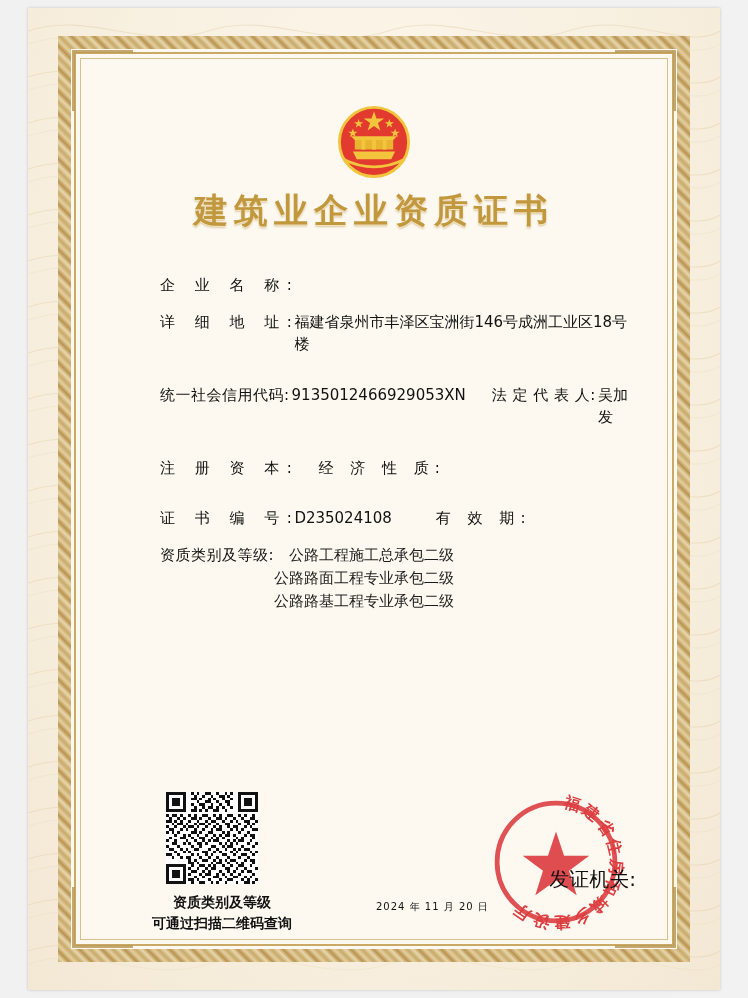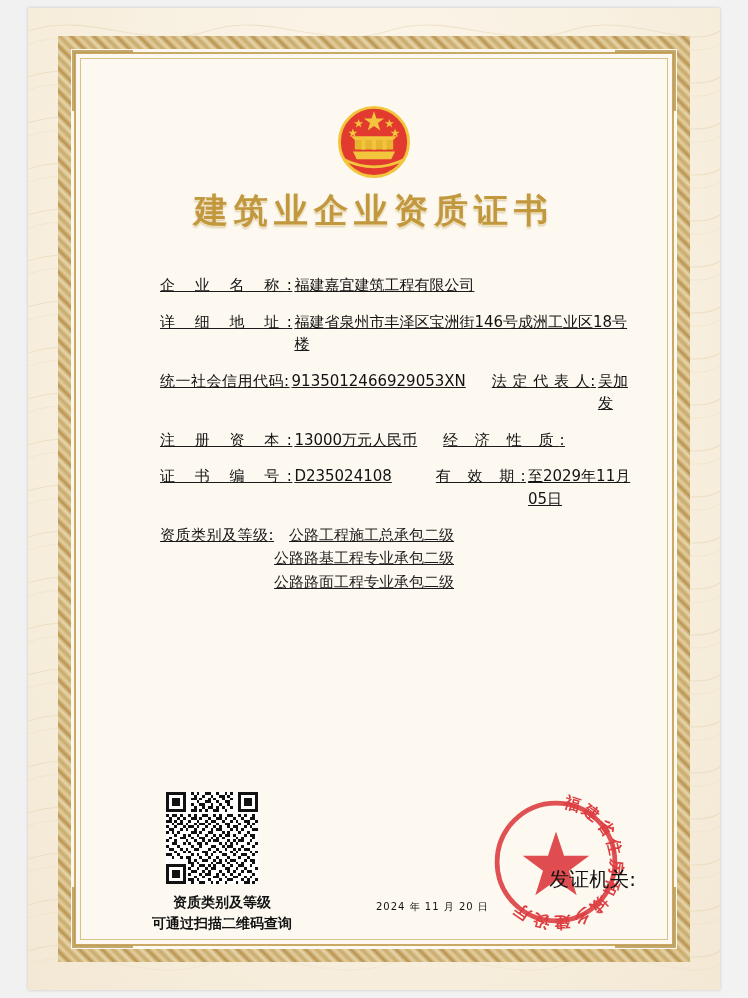--- a/index.html
+++ b/index.html
@@ -113,21 +113,20 @@
   }
 
   
   .fields {
     position: absolute;
     left: 132px;
     right: 80px;
     top: 266px;
     font-family: "DejaVu Sans", sans-serif;
     color: #1c1c1c;
-    text-decoration: underline;
   }
   .row {
     display: flex;
     align-items: baseline;
     margin-bottom: 14px;
     font-size: 15px;
     line-height: 1.5;
   }
   .lbl {
     white-space: nowrap;
@@ -140,20 +139,21 @@
     margin-left: 2px;
     color: #111;
   }
   .row.split {
     justify-content: flex-start;
   }
   .grp2 {
     margin-left: 26px;
     display: flex;
     align-items: baseline;
+    margin-top: 14px;
   }
   .qual-row {
     display: flex;
     align-items: flex-start;
     font-size: 15px;
     line-height: 1.55;
   }
   .qual-list div { white-space: nowrap; text-align: right; }
 
   
@@ -251,21 +251,20 @@
       <path d="M18 70 Q50 86 82 70" fill="none" stroke="#f2c53d" stroke-width="3"></path>
     </svg>
 
     <div class="cert-title">建筑业企业资质证书</div>
 
     <div class="fields">
 
       <div class="row">
         <span class="lbl sp4">企 业  名  称</span>
         <span class="lbl">:</span>
-        <span class="val">福建嘉宜建筑工程有限公司</span>
       </div>
 
       <div class="row">
         <span class="lbl sp4">详  细  地  址</span>
         <span class="lbl">:</span>
         <span class="val">福建省泉州市丰泽区宝洲街146号成洲工业区18号楼</span>
       </div>
 
       <div class="row split">
         <span class="lbl">统一社会信用代码</span>
@@ -274,45 +273,43 @@
         <span class="grp2">
           <span class="lbl">法 定 代 表 人</span>
           <span class="lbl">:</span>
           <span class="val">吴加发</span>
         </span>
       </div>
 
       <div class="row split">
         <span class="lbl sp4">注  册  资  本</span>
         <span class="lbl">:</span>
-        <span class="val">13000万元人民币</span>
         <span class="grp2">
           <span class="lbl sp3">经  济  性  质</span>
           <span class="lbl">:</span>
         </span>
       </div>
 
       <div class="row split">
         <span class="lbl sp4">证  书  编  号</span>
         <span class="lbl">:</span>
         <span class="val">D235024108</span>
         <span class="grp2" style="margin-left:44px;justify-content:flex-end;">
           <span class="lbl sp3">有      效      期</span>
           <span class="lbl">:</span>
-          <span class="val">至2029年11月05日</span>
         </span>
       </div>
 
       <div class="qual-row">
         <span class="lbl">资质类别及等级</span>
         <span class="lbl">:</span>
         <span class="qual-list">
           <div>公路工程施工总承包二级</div>
+          <div>公路路面工程专业承包二级</div>
           <div>公路路基工程专业承包二级</div>
-          <div>公路路面工程专业承包二级</div>
         </span>
       </div>
 
     </div>
 
     <svg class="qr" viewBox="0 0 33 33" shape-rendering="crispEdges">
       <rect width="33" height="33" fill="#ffffff"></rect>
       <g fill="#111111">
         <rect x="0" y="0" width="7" height="1"></rect>
           <rect x="0" y="6" width="7" height="1"></rect>

